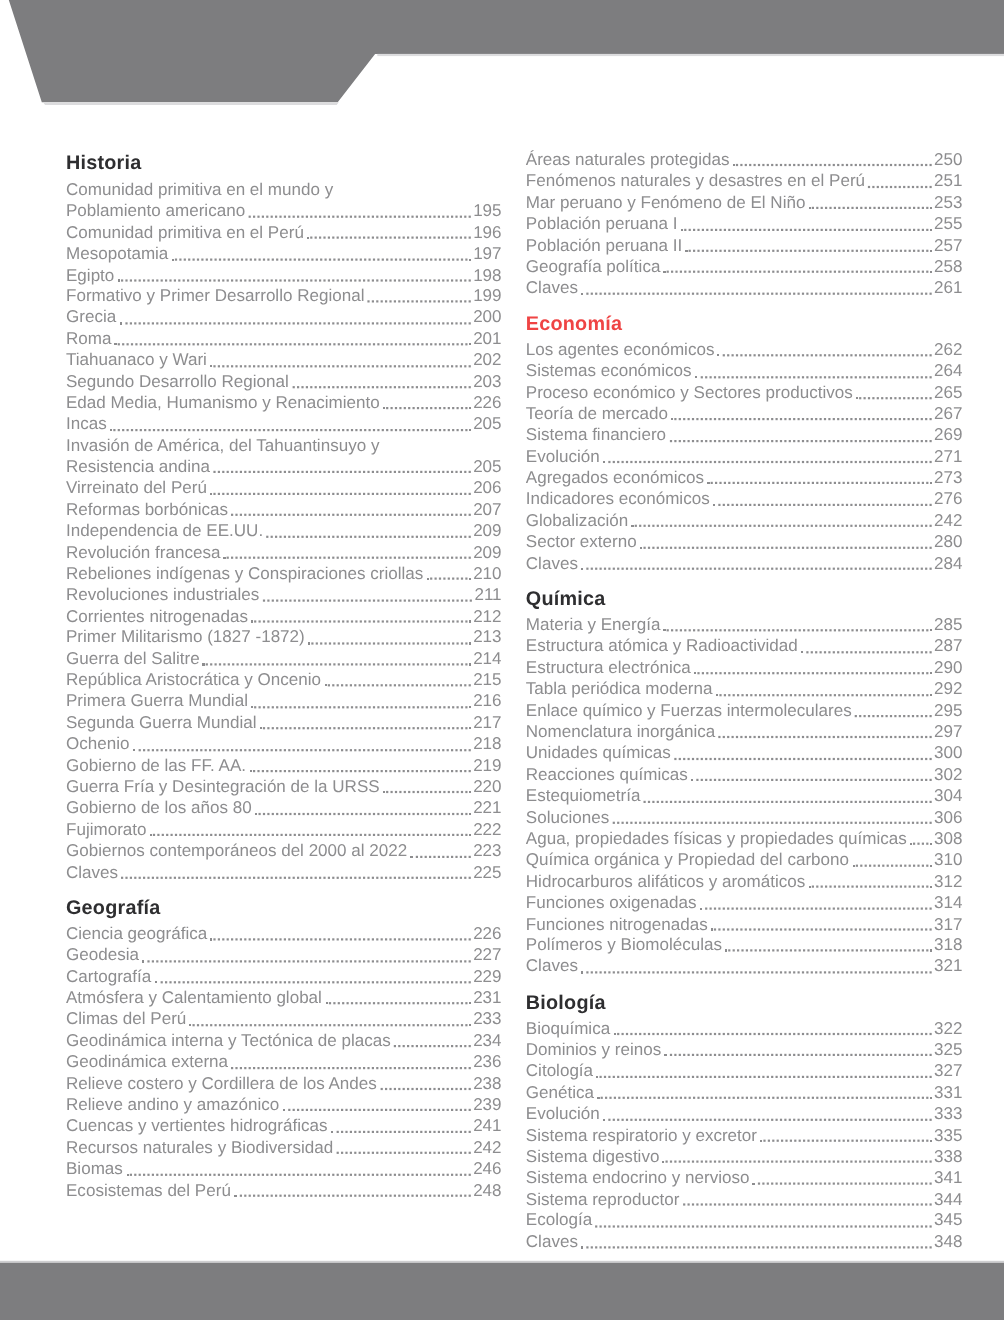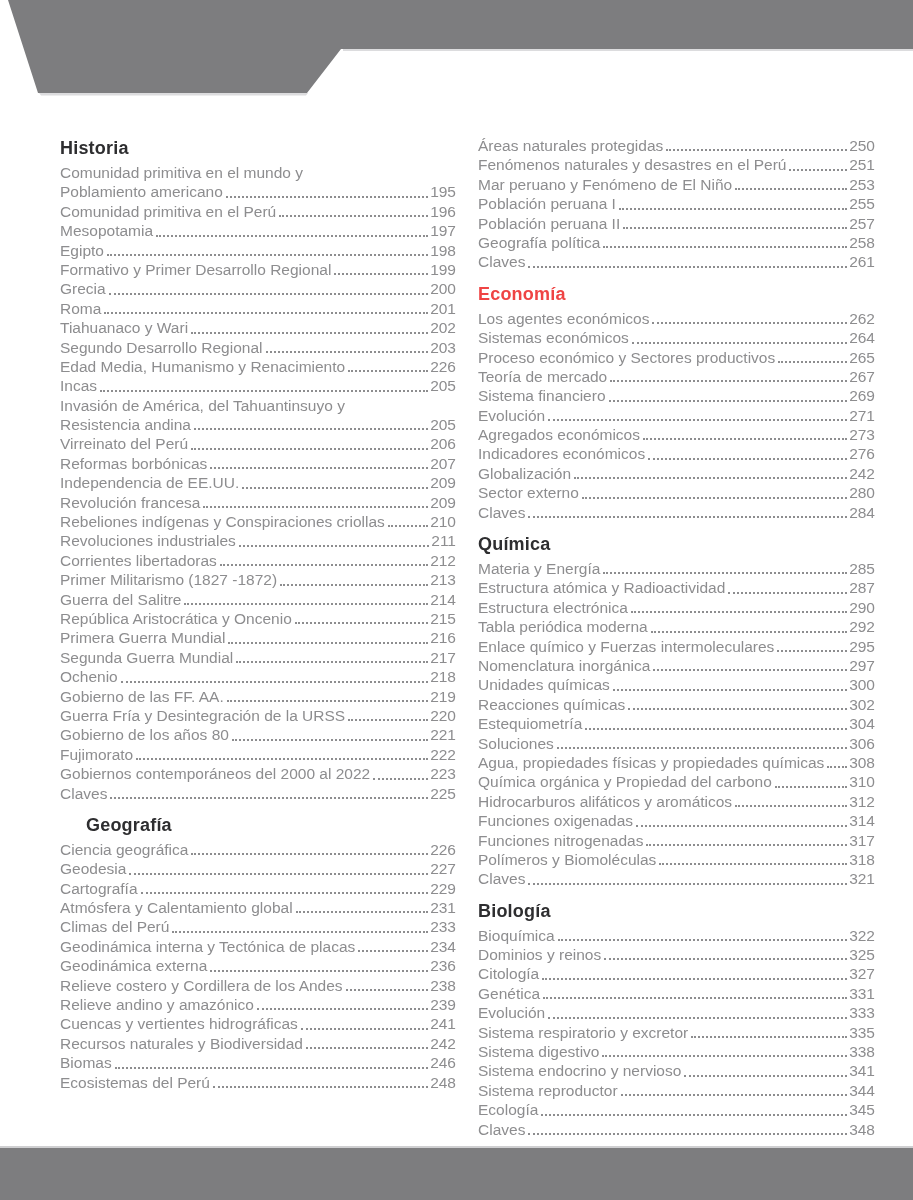--- a/index.html
+++ b/index.html
@@ -142,21 +142,21 @@
         <span class="etext">Rebeliones indígenas y Conspiraciones criollas</span>
         <span class="dots"></span>
         <span class="pnum">210</span>
       </div>
       <div class="entry">
         <span class="etext">Revoluciones industriales</span>
         <span class="dots"></span>
         <span class="pnum">211</span>
       </div>
       <div class="entry">
-        <span class="etext">Corrientes libertadoras</span>
+        <span class="etext">Corrientes nitrogenadas</span>
         <span class="dots"></span>
         <span class="pnum">212</span>
       </div>
       <div class="entry">
         <span class="etext">Primer Militarismo (1827 -1872)</span>
         <span class="dots"></span>
         <span class="pnum">213</span>
       </div>
       <div class="entry">
         <span class="etext">Guerra del Salitre</span>
@@ -208,21 +208,21 @@
         <span class="dots"></span>
         <span class="pnum">223</span>
       </div>
       <div class="entry">
         <span class="etext">Claves</span>
         <span class="dots"></span>
         <span class="pnum">225</span>
       </div>
     </section>
     <section class="toc-section">
-      <h2 class="sec-title" style="color: rgb(46, 46, 48); margin-left: 26px;">Geografía</h2>
+      <h2 class="sec-title" style="color: rgb(46, 46, 48);">Geografía</h2>
       <div class="entry">
         <span class="etext">Ciencia geográfica</span>
         <span class="dots"></span>
         <span class="pnum">226</span>
       </div>
       <div class="entry">
         <span class="etext">Geodesia</span>
         <span class="dots"></span>
         <span class="pnum">227</span>
       </div>

